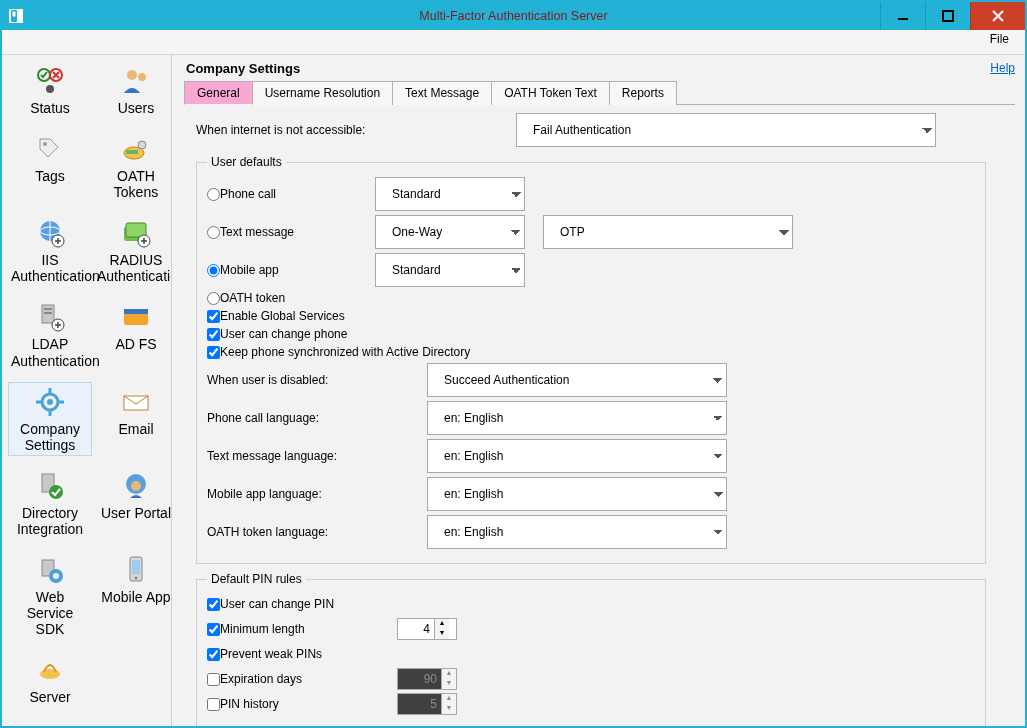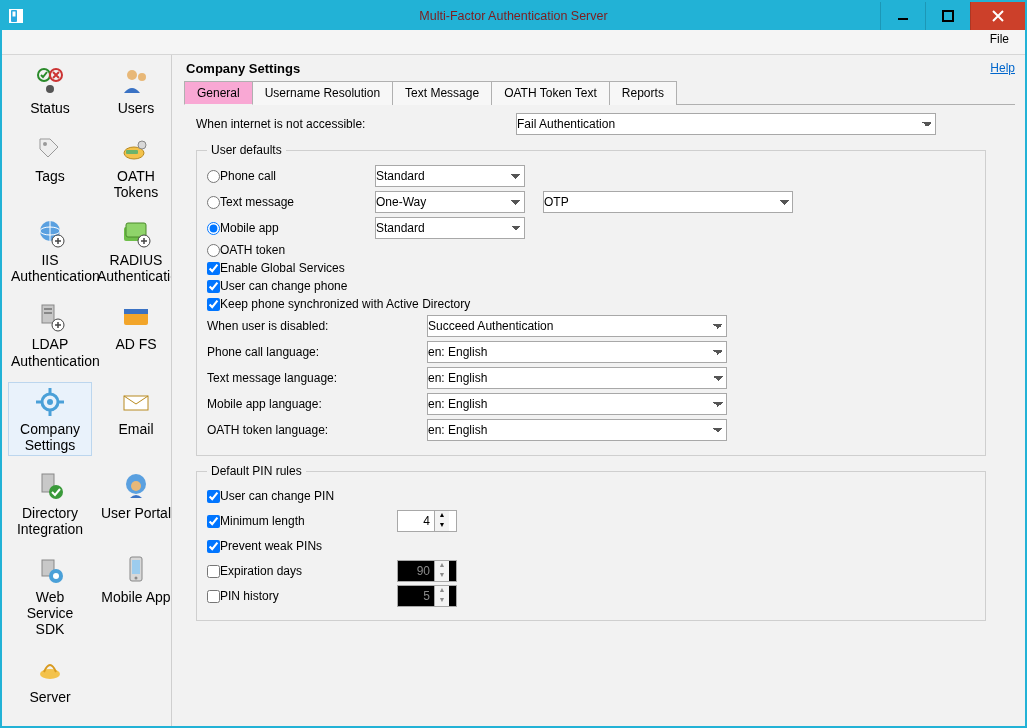--- a/index.html
+++ b/index.html
@@ -35,33 +35,33 @@
   .page-title{font-weight:bold;font-size:13px;margin:0 0 4px 2px;}
   .helplink{float:right;color:var(--link);text-decoration:underline;font-size:12px;}
   
   .tabs{display:flex;border-bottom:1px solid var(--tab-border);margin-bottom:8px;}
   .tab{padding:4px 12px;border:1px solid var(--tab-border);border-bottom:none;margin-right:-1px;background:#f7f7f7;font-size:12px;position:relative;top:1px;}
   .tab.active{background:#f9a8d4;border-bottom:1px solid #f2f2f2;z-index:1;}
   
   .form{padding:0 4px 4px 12px;max-width:790px;}
   .row{display:flex;align-items:center;margin:6px 0;}
   .row .lab{width:200px;}
-  select.f, input[type=text].f{border:1px solid var(--field-border);background:#fff;font:inherit;height:22px;padding:1px 22px 1px 0;appearance:none;-webkit-appearance:none;background-image:linear-gradient(45deg,transparent 50%,#555 50%),linear-gradient(-45deg,transparent 50%,#555 50%);background-position:right 8px center,right 3px center;background-size:5px 5px;background-repeat:no-repeat;}
+  select.f, input[type=text].f{border:1px solid var(--field-border);background:#fff;font:inherit;height:34px;padding:1px 22px 1px 16px;appearance:none;-webkit-appearance:none;background-image:linear-gradient(45deg,transparent 50%,#555 50%),linear-gradient(-45deg,transparent 50%,#555 50%);background-position:right 8px center,right 3px center;background-size:5px 5px;background-repeat:no-repeat;}
   select.f{min-width:150px;}
   fieldset{border:1px solid #cfcfcf;margin:8px 0;padding:4px 10px 10px 10px;}
   legend{padding:0 4px;font-size:12px;}
   .chk{display:flex;align-items:center;margin:4px 0;}
   .chk .lbl{}
   .radio{display:flex;align-items:center;}
   .radio input{margin:0 6px 0 0;}
   .spin{display:inline-flex;border:1px solid var(--field-border);height:20px;background:#fff;}
   .spin input{border:none;width:28px;text-align:right;font:inherit;padding:0 4px;background:transparent;}
   .spin .btns{display:flex;flex-direction:column;border-left:1px solid var(--field-border);}
   .spin .sb{width:14px;height:10px;font-size:7px;line-height:8px;text-align:center;background:#f3f3f3;}
-  .spin.disabled{background:#000000;color:#8a8a8a;}
+  .spin.disabled{background:#404040;color:#8a8a8a;justify-content:flex-end;}
   .spin.disabled input{color:#8a8a8a;}
   .defsrow{display:grid;grid-template-columns:160px 160px 1fr;align-items:center;column-gap:8px;margin:4px 0;}
   .langrow{display:grid;grid-template-columns:220px 310px;align-items:center;margin:4px 0;}
   .pinrow{display:grid;grid-template-columns:190px 60px;align-items:center;margin:3px 0;}
   input[type=checkbox]{width:13px;height:13px;margin:0;}
   input[type=radio]{width:13px;height:13px;margin:0;}
 </style>
 </head>
 <body>
 

